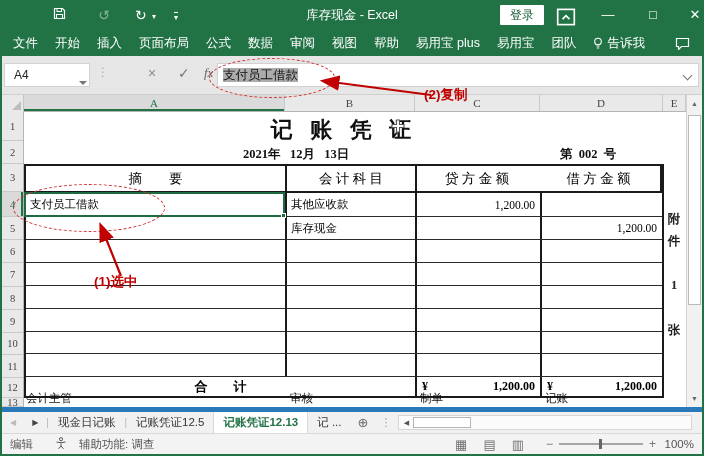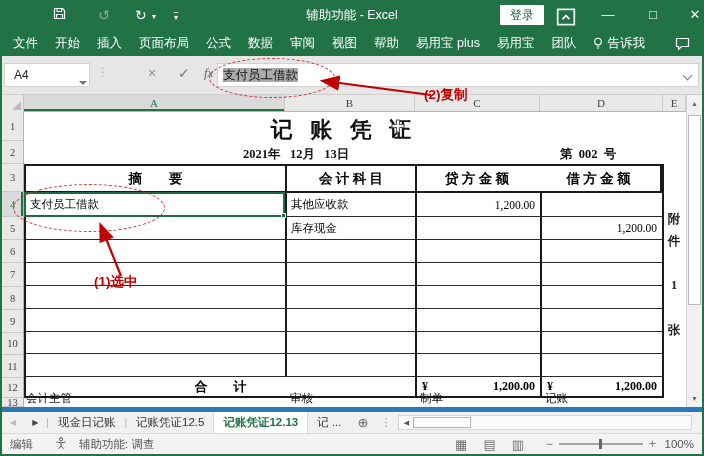--- a/index.html
+++ b/index.html
@@ -63,21 +63,21 @@
   
   .serif{font-family:"Liberation Serif","DejaVu Serif",serif}
   .v-title{position:absolute;left:24px;top:115px;width:640px;text-align:center;font-size:22px;font-weight:bold;
            letter-spacing:6px;white-space:pre;color:#111;z-index:5}
   .cursor-ic{position:absolute;left:391px;top:119px;z-index:7}
   .v-date{position:absolute;left:243px;top:146px;font-size:12.5px;font-weight:bold;white-space:pre;color:#111;z-index:5}
   .v-no{position:absolute;left:560px;top:146px;font-size:12.5px;font-weight:bold;white-space:pre;color:#111;z-index:5}
   .vtable{position:absolute;left:24px;top:164px;width:640px;height:234px;border:2px solid #1a1a1a;background:#fff;
           display:flex;flex-direction:column;z-index:5}
   .vrow{display:flex;width:100%}
-  .vrow.head{height:27px;border-bottom:2px solid #1a1a1a;font-weight:bold;font-size:13.5px}
+  .vrow.head{height:27px;border-bottom:2px solid #1a1a1a;font-weight:normal;font-size:13.5px}
   .vrow.body{border-bottom:1px solid #2a2a2a;font-size:11.5px}
   .vrow.total{flex:1;font-weight:bold;font-size:12px}
   .vc{height:100%;display:flex;align-items:center;overflow:hidden}
   .vc.b1{border-right:2px solid #1a1a1a}
   .wA{flex:0 0 261px}.wB{flex:0 0 130px}.wC{flex:0 0 125px}.wD{flex:1}
   .wAB{flex:0 0 391px}
   .c-center{justify-content:center;white-space:pre}
   .c-left{justify-content:flex-start;padding-left:4px}
   .c-right{justify-content:flex-end;padding-right:5px}
   .c-money{justify-content:space-between;padding:0 5px}
@@ -135,21 +135,21 @@
   <div class="titlebar">
     <svg class="qa-icon" style="left:53px" width="13" height="13" viewBox="0 0 13 13">
       <path d="M1.5 1.5h8l2 2v8h-10z" fill="none" stroke="#fff" stroke-width="1.2"></path>
       <rect x="3.5" y="7.5" width="6" height="4" fill="none" stroke="#fff"></rect>
       <rect x="4" y="1.5" width="4.5" height="3" fill="none" stroke="#fff"></rect>
     </svg>
     <span class="qa-icon qa-undo">↺</span>
     <span class="qa-icon qa-redo">↻</span>
     <span class="qa-dd" style="left:152px">▾</span>
     <span class="qa-dd" style="left:174px;border-top:1px solid #fff">▾</span>
-    <div class="tb-title">辅助功能 - Excel</div>
+    <div class="tb-title">库存现金 - Excel</div>
     <div class="login-btn">登录</div>
     <svg class="winctl" style="left:555px;top:8px" width="14" height="13" viewBox="0 0 14 13">
       <rect x="1" y="1" width="12" height="11" fill="none" stroke="#fff" stroke-width="1.2"></rect>
       <path d="M4.5 8 L7 5.5 L9.5 8" fill="none" stroke="#fff" stroke-width="1.2"></path>
     </svg>
     <span class="winctl" style="left:597px">—</span>
     <span class="winctl" style="left:642px">□</span>
     <span class="winctl" style="left:684px">✕</span>
   </div>
 

